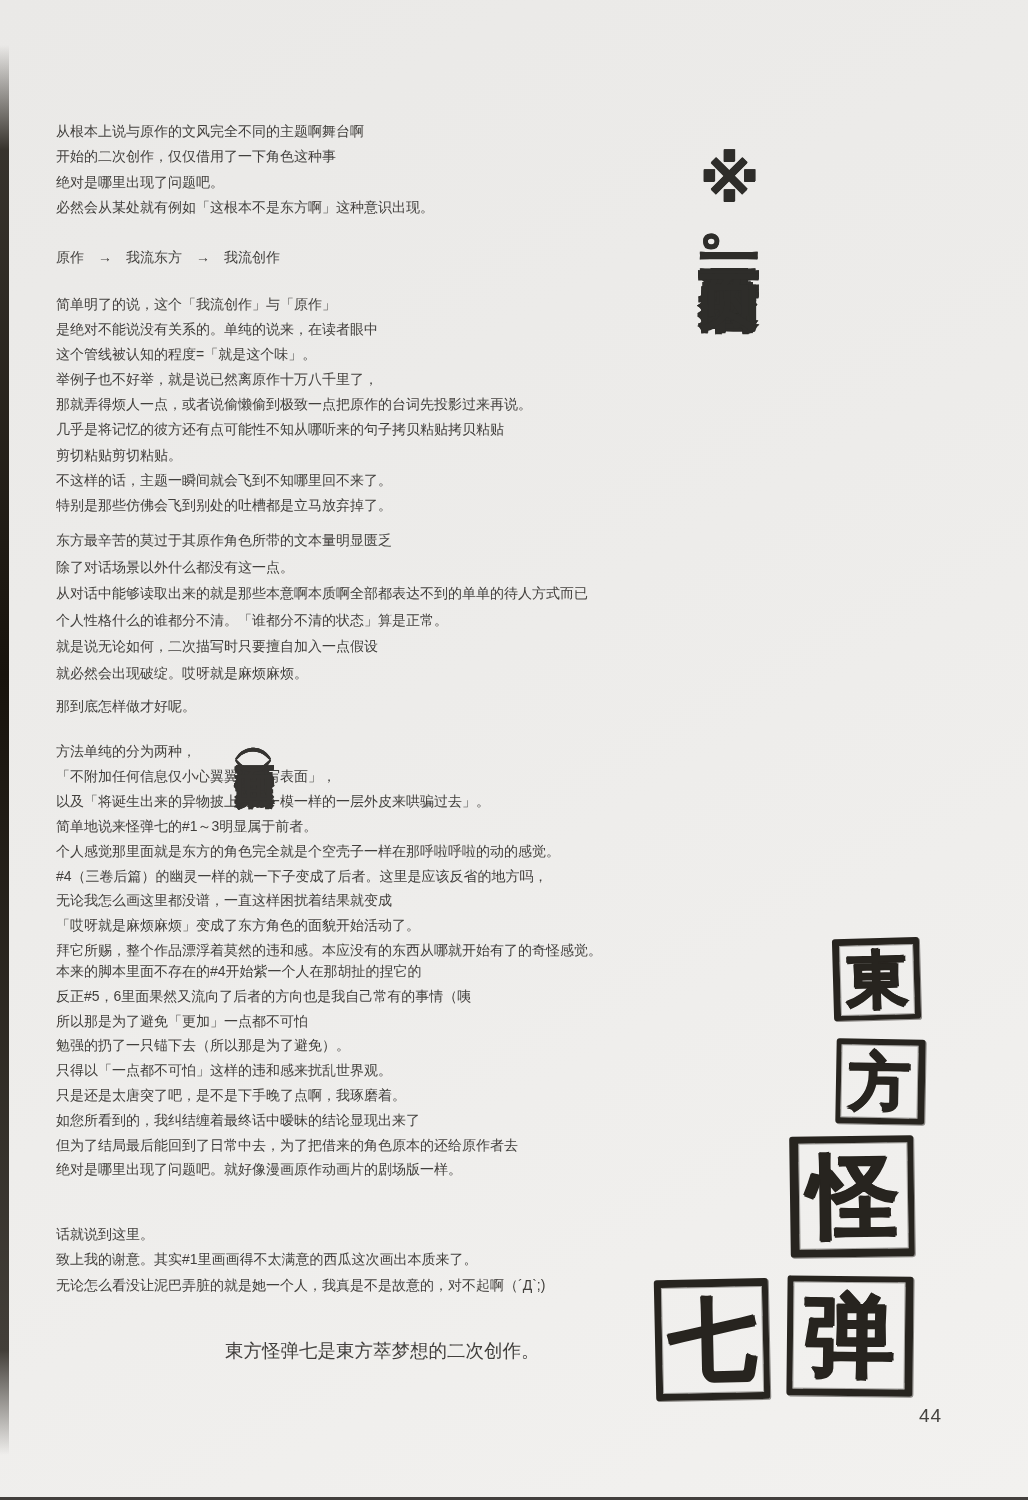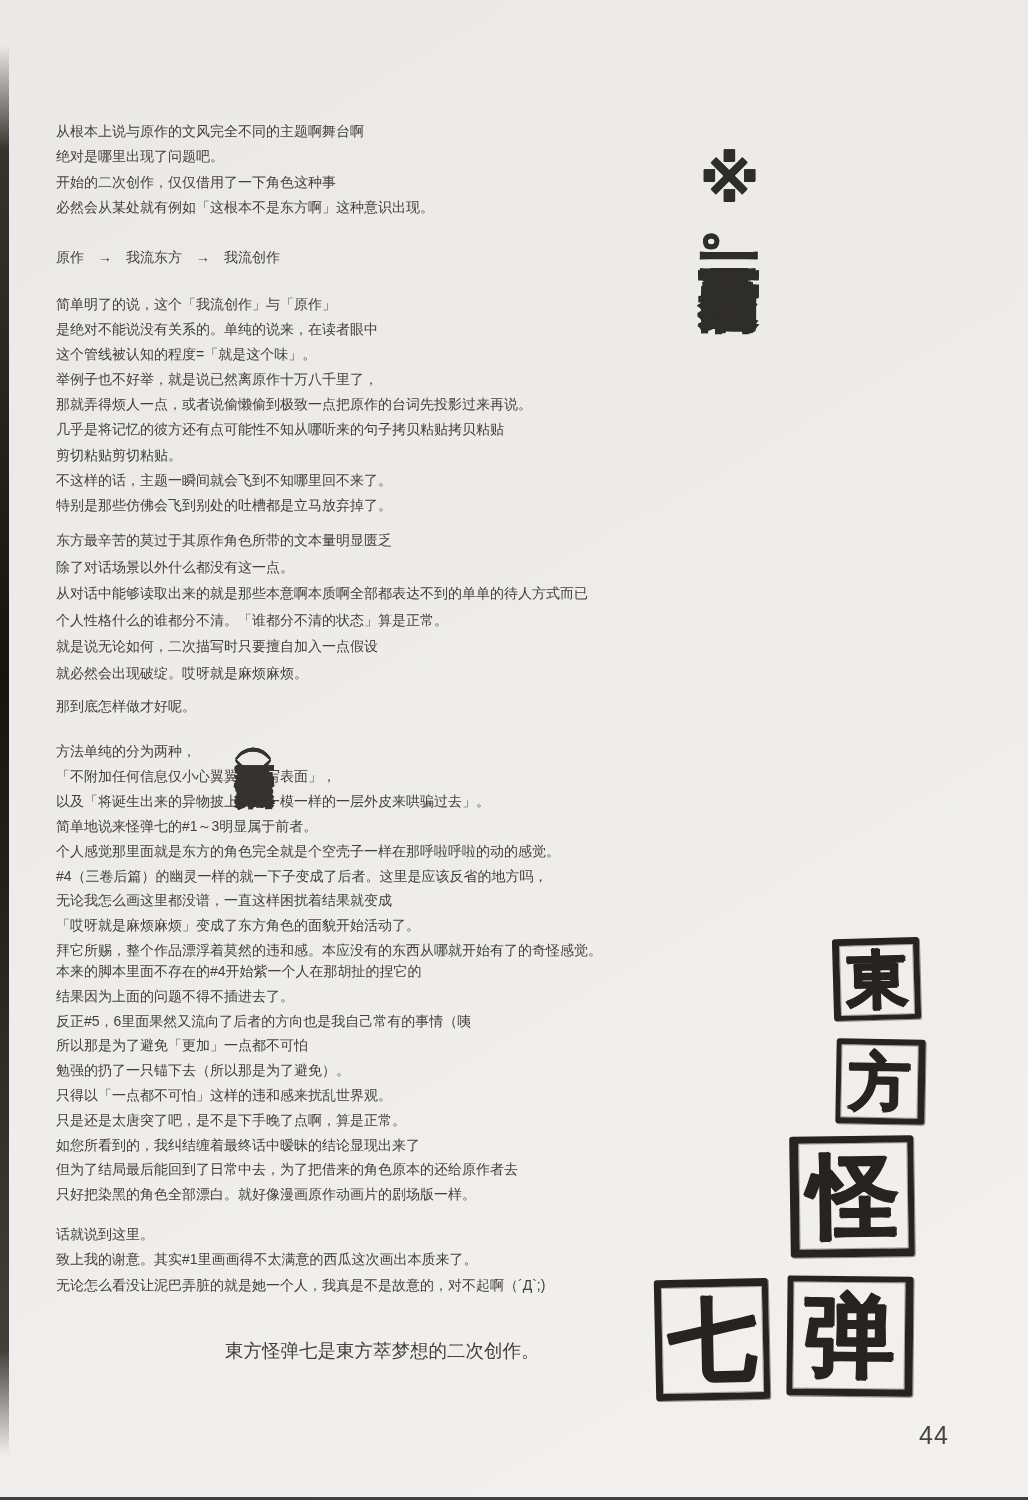--- a/index.html
+++ b/index.html
@@ -67,34 +67,34 @@
   #stamp-2{left:836px;top:1039px;width:77px;height:73px;font-size:62px;transform:rotate(1deg);border-width:6px 7px 6px 5px;}
   #stamp-3{left:790px;top:1136px;width:109px;height:106px;font-size:90px;transform:rotate(-0.8deg);border-width:7px 6px 8px 9px;}
   #stamp-4{left:787px;top:1276px;width:112px;height:107px;font-size:90px;transform:rotate(0.6deg);border-width:6px 8px 7px 6px;}
   #stamp-5{left:655px;top:1279px;width:101px;height:106px;font-size:88px;transform:rotate(-1.2deg);border-width:8px 6px 7px 7px;}
   .footer-note{
     position:absolute;left:225px;top:1338px;
     font-size:18.5px;color:#413f3c;white-space:pre;text-align:center;
   }
   .page-number{
     position:absolute;left:919px;top:1405px;
-    font-size:25px;color:#454340;letter-spacing:1px;margin-top:16px;
+    font-size:19px;color:#454340;letter-spacing:1px;
   }
 </style>
 </head>
 <body>
 
 <div class="page">
 
   <div class="spine-shadow"></div>
 
   <div class="para" style="top:119px;line-height:25.4px">
       <div class="text-line">从根本上说与原作的文风完全不同的主题啊舞台啊</div>
+      <div class="text-line">开始的二次创作，仅仅借用了一下角色这种事</div>
       <div class="text-line">绝对是哪里出现了问题吧。</div>
-      <div class="text-line">开始的二次创作，仅仅借用了一下角色这种事</div>
       <div class="text-line">必然会从某处就有例如「这根本不是东方啊」这种意识出现。</div>
     </div>
 
   <div class="para" style="top:245px;line-height:25px">
       <div class="text-line">原作　→　我流东方　→　我流创作</div>
     </div>
 
   <div class="para" style="top:292px;line-height:25.1px">
       <div class="text-line">简单明了的说，这个「我流创作」与「原作」</div>
       <div class="text-line">是绝对不能说没有关系的。单纯的说来，在读者眼中</div>
@@ -127,29 +127,28 @@
       <div class="text-line">简单地说来怪弹七的#1～3明显属于前者。</div>
       <div class="text-line">个人感觉那里面就是东方的角色完全就是个空壳子一样在那呼啦呼啦的动的感觉。</div>
       <div class="text-line">#4（三卷后篇）的幽灵一样的就一下子变成了后者。这里是应该反省的地方吗，</div>
       <div class="text-line">无论我怎么画这里都没谱，一直这样困扰着结果就变成</div>
       <div class="text-line">「哎呀就是麻烦麻烦」变成了东方角色的面貌开始活动了。</div>
       <div class="text-line">拜它所赐，整个作品漂浮着莫然的违和感。本应没有的东西从哪就开始有了的奇怪感觉。</div>
     </div>
 
   <div class="para" style="top:959px;line-height:24.8px">
       <div class="text-line">本来的脚本里面不存在的#4开始紫一个人在那胡扯的捏它的</div>
-      <div class="text-line">结果因为上面的问题不得不插进去了。</div>
       <div class="text-line">反正#5，6里面果然又流向了后者的方向也是我自己常有的事情（咦</div>
       <div class="text-line">所以那是为了避免「更加」一点都不可怕</div>
       <div class="text-line">勉强的扔了一只锚下去（所以那是为了避免）。</div>
       <div class="text-line">只得以「一点都不可怕」这样的违和感来扰乱世界观。</div>
-      <div class="text-line">只是还是太唐突了吧，是不是下手晚了点啊，算是正常。</div>
+      <div class="text-line">只是还是太唐突了吧，是不是下手晚了点啊，我琢磨着。</div>
       <div class="text-line">如您所看到的，我纠结缠着最终话中暧昧的结论显现出来了</div>
       <div class="text-line">但为了结局最后能回到了日常中去，为了把借来的角色原本的还给原作者去</div>
-      <div class="text-line">只好把染黑的角色全部漂白。就好像漫画原作动画片的剧场版一样。</div>
+      <div class="text-line">绝对是哪里出现了问题吧。就好像漫画原作动画片的剧场版一样。</div>
     </div>
 
   <div class="para" style="top:1222px;line-height:25.4px">
       <div class="text-line">话就说到这里。</div>
       <div class="text-line">致上我的谢意。其实#1里画画得不太满意的西瓜这次画出本质来了。</div>
       <div class="text-line">无论怎么看没让泥巴弄脏的就是她一个人，我真是不是故意的，对不起啊（´Д`;)</div>
     </div>
 
   <div class="overlay-note">（请当做过关后显示分数的画面）</div>
 

